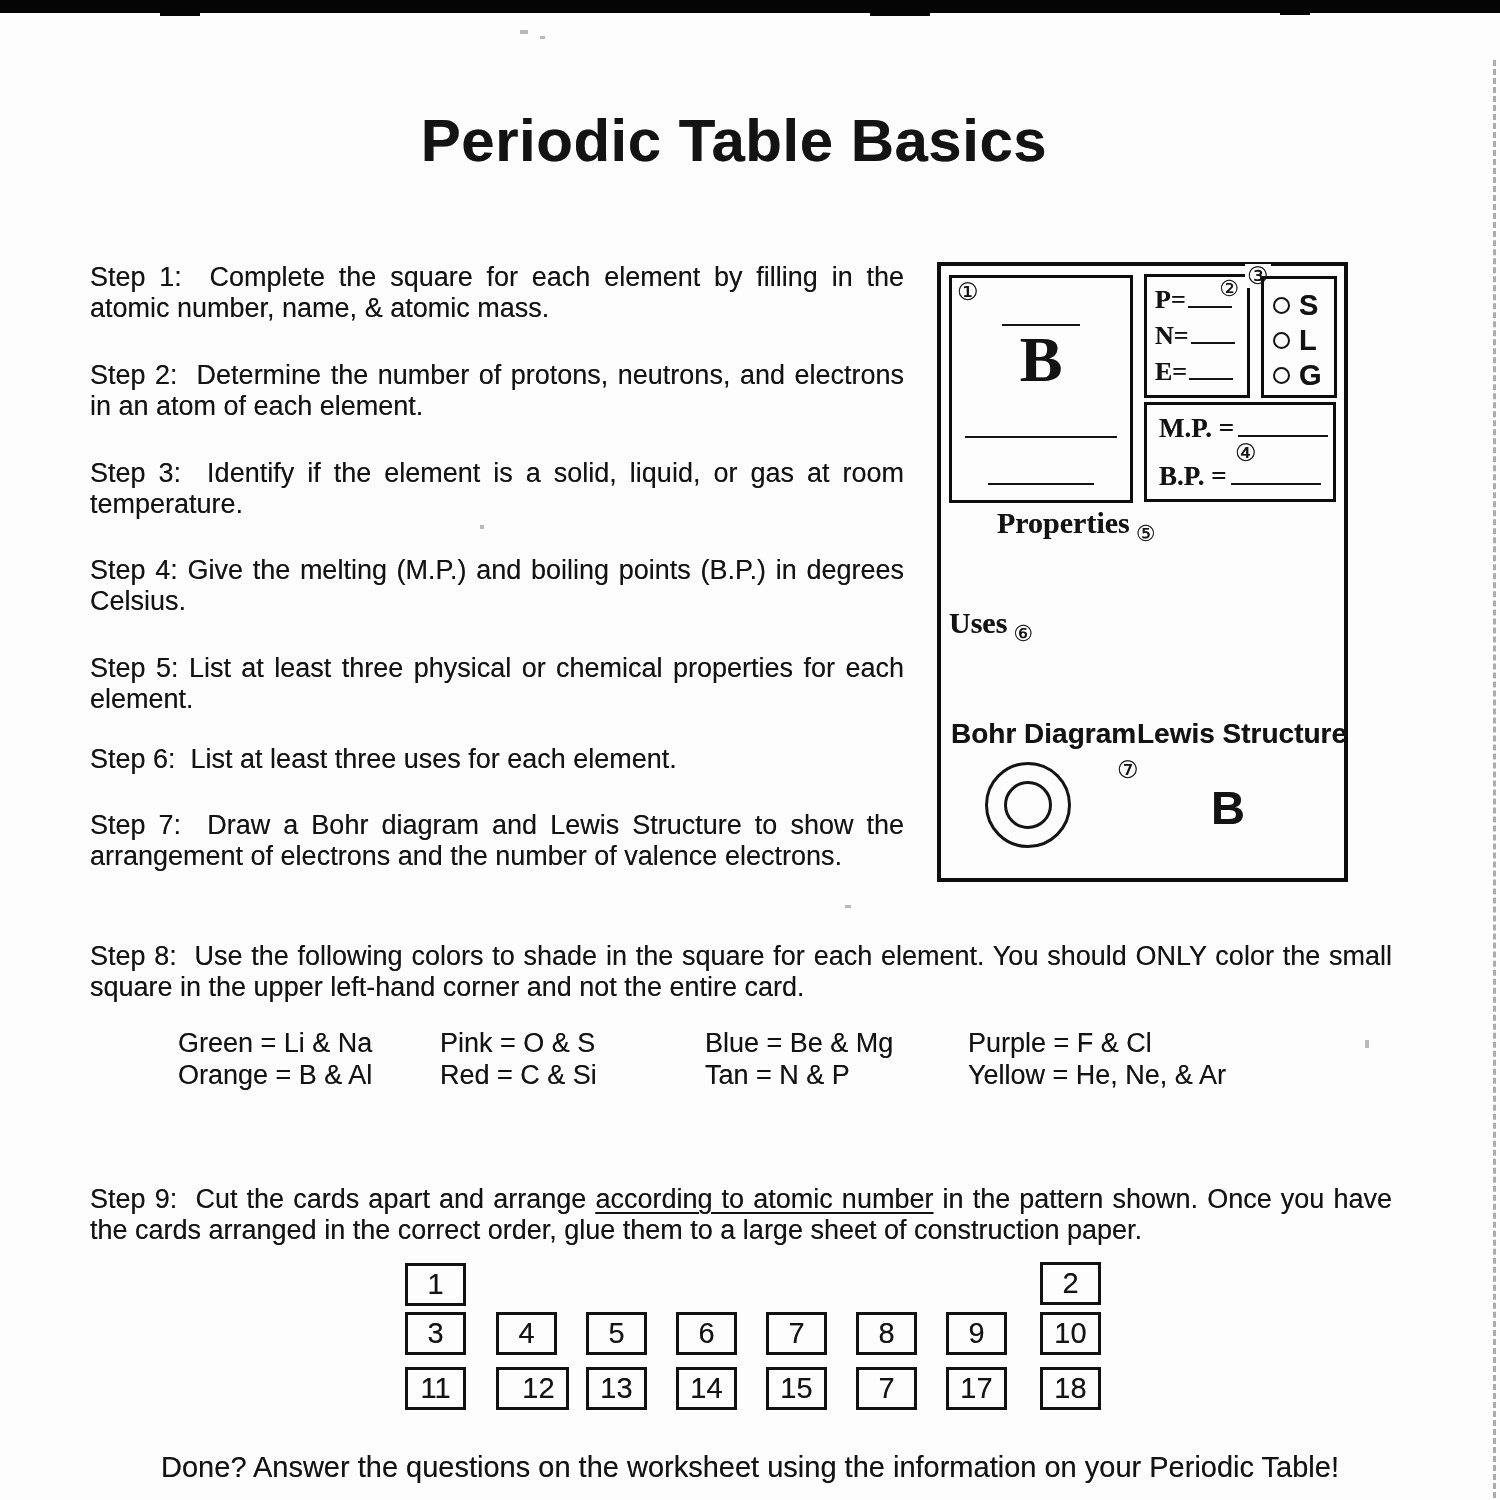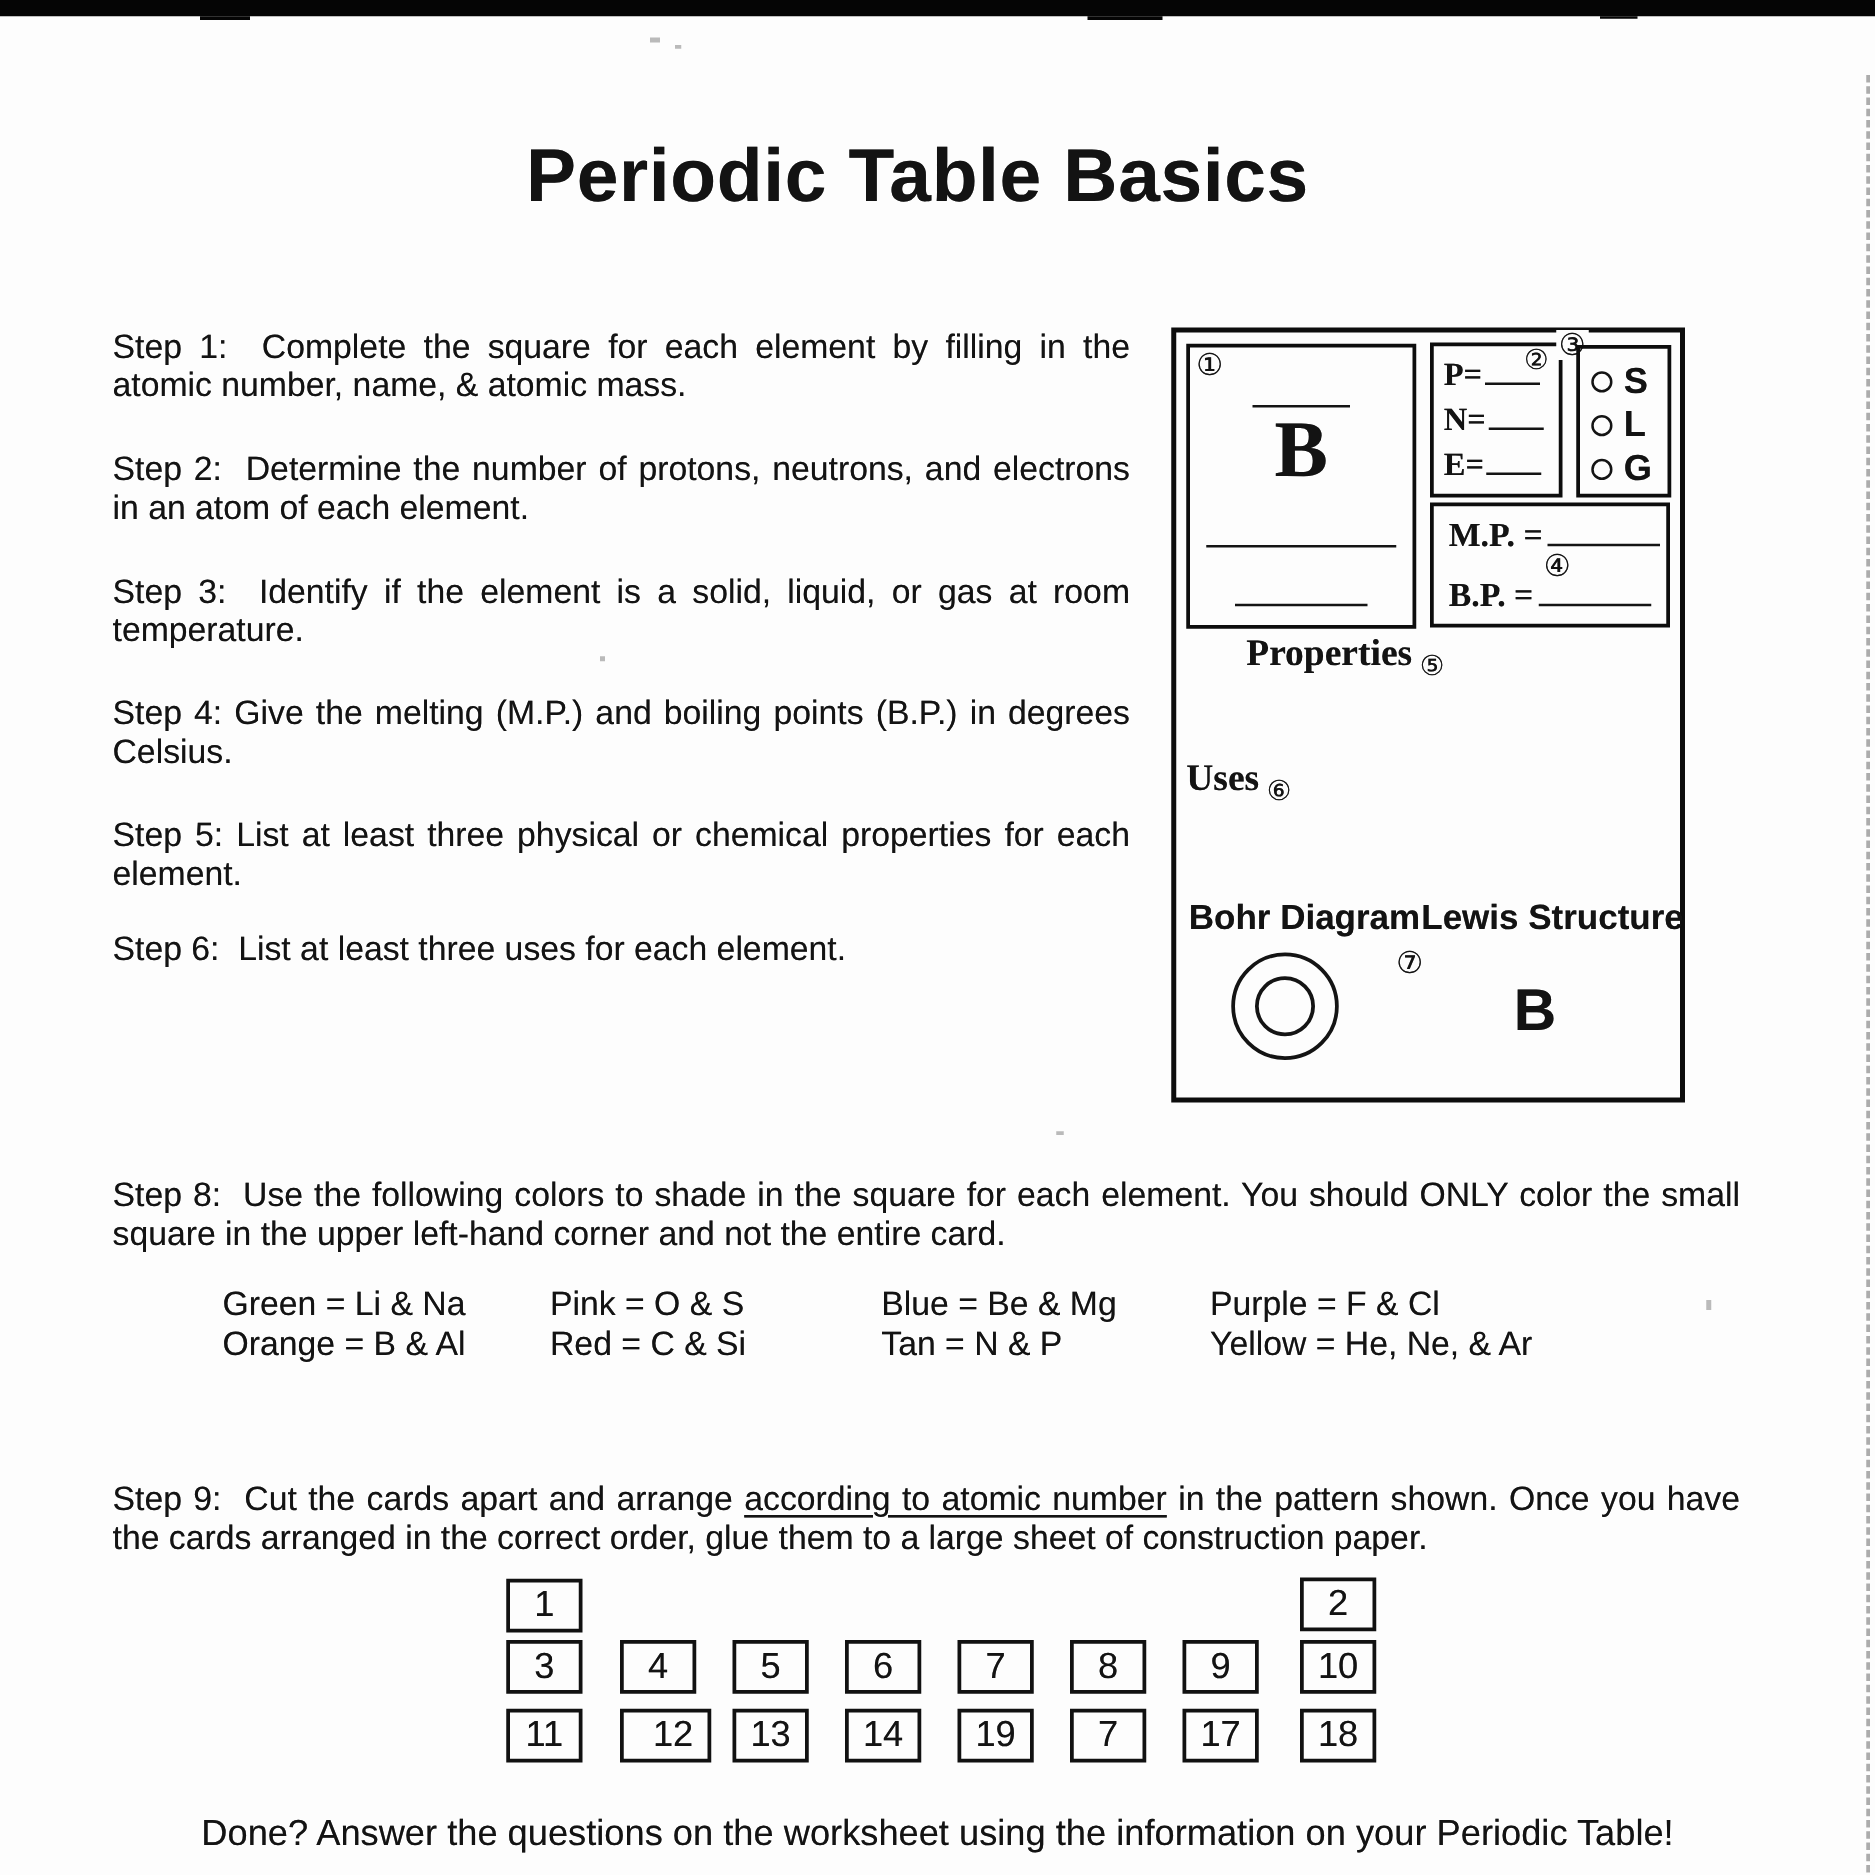--- a/index.html
+++ b/index.html
@@ -81,20 +81,21 @@
   <div class="speck" style="left:480px;top:525px;width:4px;height:4px;"></div>
 
   <div class="title">Periodic Table Basics</div>
 
   <p class="step" style="top:262px;"><b>Step 1:</b>&nbsp; <span>Complete the square for each element by filling in the atomic number, name, &amp; atomic mass.</span></p>
   <p class="step" style="top:360px;"><b>Step 2:</b>&nbsp; <span>Determine the number of protons, neutrons, and electrons in an atom of each element.</span></p>
   <p class="step" style="top:458px;"><b>Step 3:</b>&nbsp; <span>Identify if the element is a solid, liquid, or gas at room temperature.</span></p>
   <p class="step" style="top:555px;"><b>Step 4:</b> <span>Give the melting (M.P.) and boiling points (B.P.) in degrees Celsius.</span></p>
   <p class="step" style="top:653px;"><b>Step 5:</b> <span>List at least three physical or chemical properties for each element.</span></p>
   <p class="step" style="top:744px;text-align:left;"><b>Step 6:</b>&nbsp; <span>List at least three uses for each element.</span></p>
+  <p class="step" style="top:810px;"><b>Step 7:</b>&nbsp; <span>Draw a Bohr diagram and Lewis Structure to show the arrangement of electrons and the number of valence electrons.</span></p>
 
   <div class="card">
     <div class="symbox">
       <span class="callout">①</span>
       <div class="bline line-short"></div>
       <div class="sym serif">B</div>
       <div class="bline line-long"></div>
       <div class="bline line-med"></div>
     </div>
 
@@ -197,21 +198,21 @@
   <div class="pbox" style="left:496px;top:1367px;padding-left:12px;">
       <span>12</span>
     </div>
   <div class="pbox" style="left:586px;top:1367px;">
       <span>13</span>
     </div>
   <div class="pbox" style="left:676px;top:1367px;">
       <span>14</span>
     </div>
   <div class="pbox" style="left:766px;top:1367px;">
-      <span>19</span>
+      <span>15</span>
     </div>
   <div class="pbox" style="left:856px;top:1367px;">
       <span>7</span>
     </div>
   <div class="pbox" style="left:946px;top:1367px;">
       <span>17</span>
     </div>
   <div class="pbox" style="left:1040px;top:1367px;">
       <span>18</span>
     </div>

